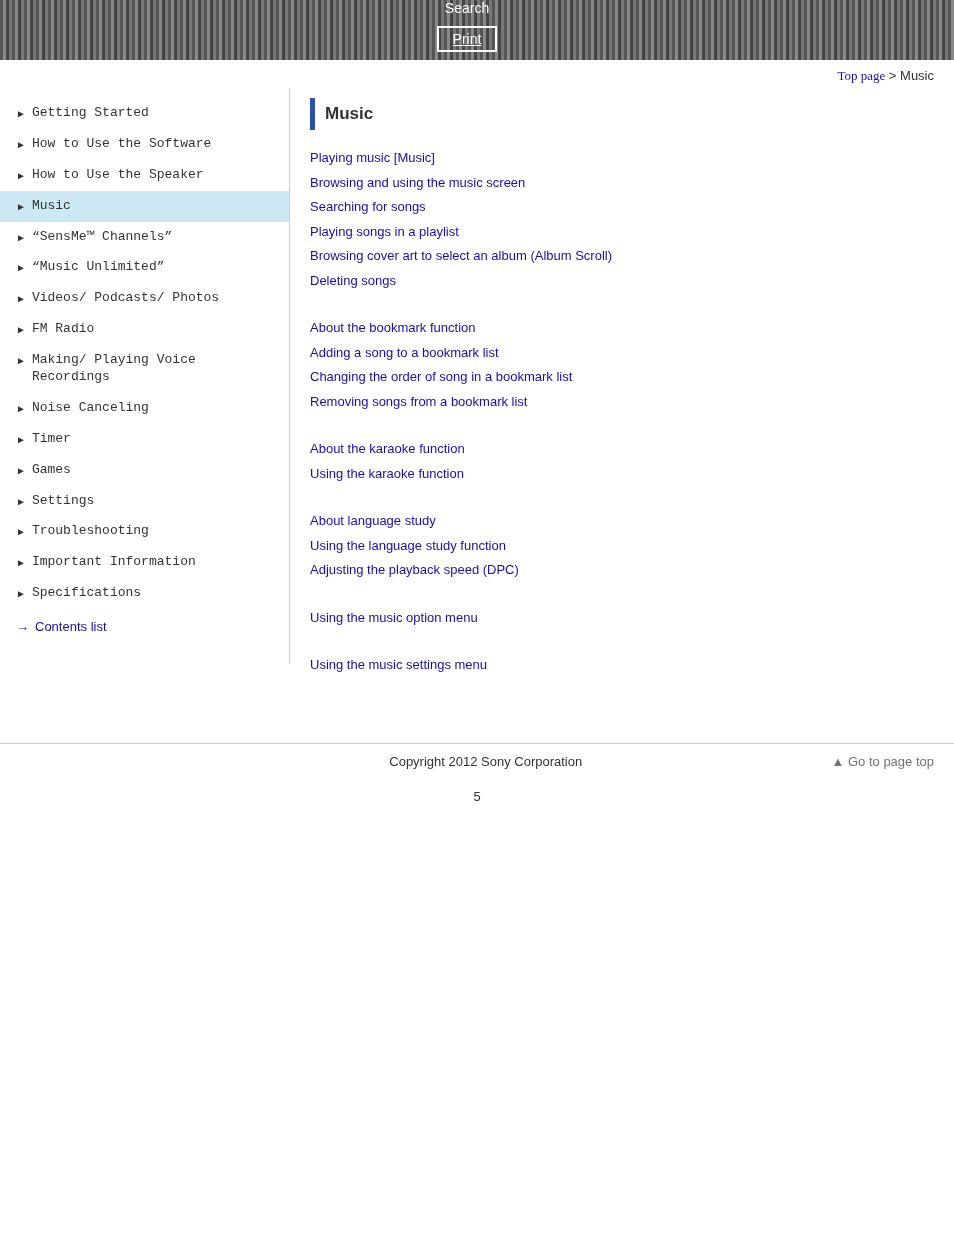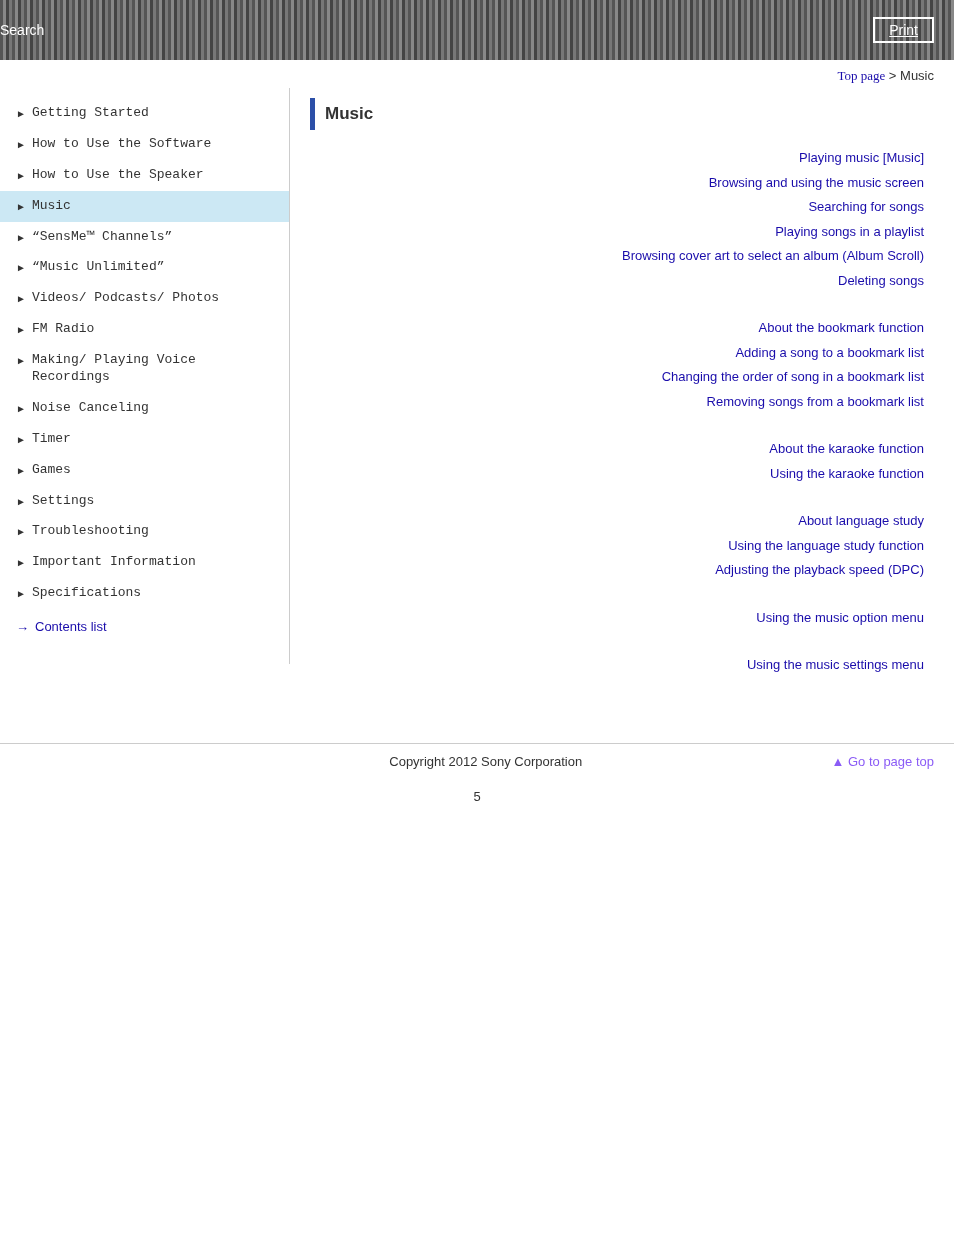--- a/index.html
+++ b/index.html
@@ -10,23 +10,24 @@
       background: repeating-linear-gradient(
         90deg,
         #555 0px, #555 3px,
         #888 3px, #888 6px,
         #444 6px, #444 9px,
         #777 9px, #777 12px
       );
       height: 60px;
       display: flex;
       align-items: center;
-      justify-content: space-between;
+      justify-content: flex-start;
       padding-right: 20px;
       gap: 10px;
+      flex-direction: column;
     }
     .header-search {
       color: #fff;
       font-size: 14px;
       cursor: pointer;
       text-decoration: none;
     }
     .header-print {
       border: 2px solid #fff;
       color: #fff;
@@ -121,42 +122,41 @@
       padding: 6px 0 6px 10px;
       margin-bottom: 18px;
       font-size: 17px;
       font-weight: bold;
       color: #333;
     }
 
     
     .link-group {
       margin-bottom: 28px;
-      text-align: right;
     }
     .content-link {
       display: block;
       color: #1a0dab;
       text-decoration: none;
       font-size: 13px;
       margin-bottom: 5px;
       line-height: 1.5;
     }
 
     
     .page-footer {
       border-top: 1px solid #ccc;
       padding: 10px 20px;
       display: flex;
       justify-content: space-between;
       align-items: center;
       margin-top: 20px;
     }
     .go-to-top {
-      color: #8b5cf6;
+      color: #737373;
       text-decoration: none;
       font-size: 13px;
     }
     .copyright {
       color: #333;
       font-size: 13px;
       text-align: center;
       flex: 1;
     }
 

